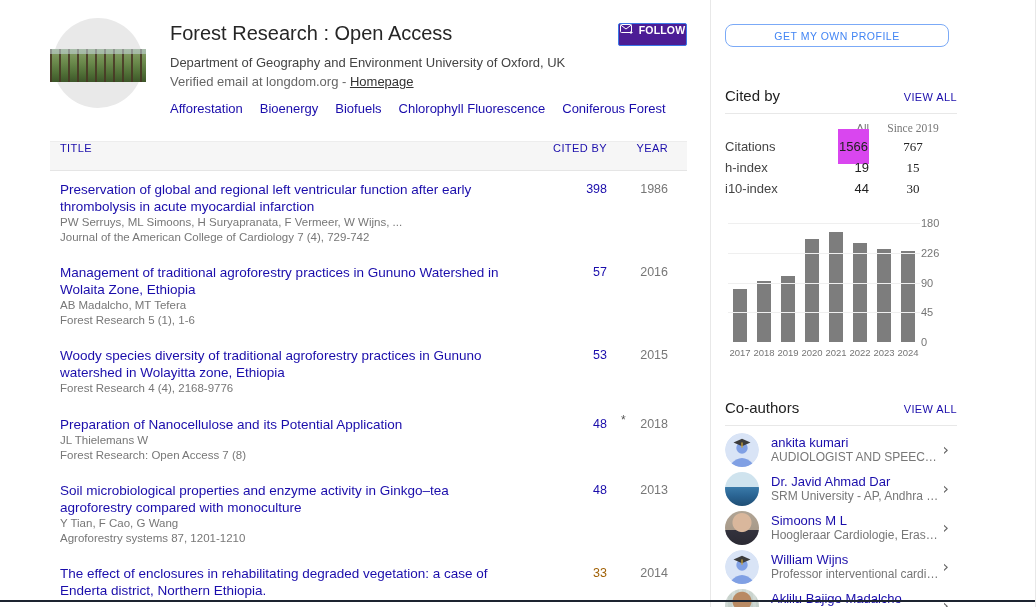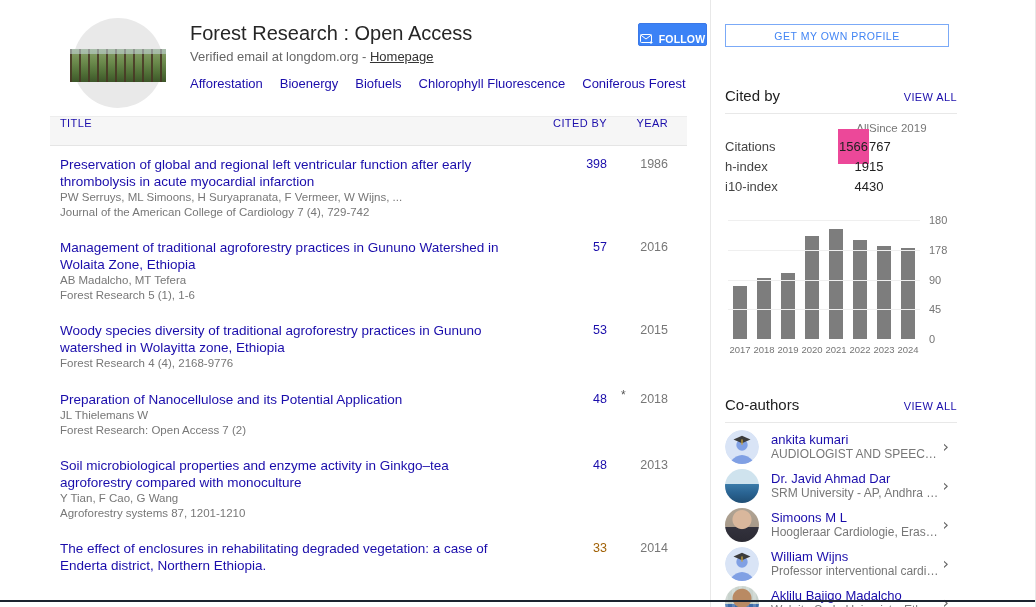--- a/index.html
+++ b/index.html
@@ -3,40 +3,40 @@
 <meta charset="utf-8">
 <style>
   * { margin:0; padding:0; box-sizing:border-box; }
   body { background:#fff; font-family:"Liberation Sans", sans-serif; }
   .page { position:relative; width:1036px; height:607px; background:#fff; overflow:hidden;
           border-right:1px solid #e8e8e8; }
   a { text-decoration:none; cursor:pointer; }
 
   
   .main { position:absolute; left:0; top:0; width:710px; }
-  .profile-header { position:relative; padding:18px 0 0 56px;margin-left:20px; }
+  .profile-header { position:relative; padding:18px 0 0 56px; }
   .avatar { position:absolute; left:53px; top:18px; width:90px; height:90px; }
   .avatar-circle { width:90px; height:90px; border-radius:50%; background:#e9e9e9; }
   .avatar-photo { position:absolute; left:-3px; right:-3px; top:31px; height:33px;
     background-image:
       linear-gradient(180deg, rgba(196,214,224,0.55) 0 5px, rgba(196,214,224,0) 5px),
       repeating-linear-gradient(90deg, rgba(72,54,36,0.85) 0 2px, rgba(0,0,0,0) 2px 9px),
       linear-gradient(180deg, #8aa06b 0%, #6b8a4c 40%, #4f6e36 75%, #3d5629 100%);
   }
   .profile-info { margin-left:114px; }
   .profile-name { font-size:20px; color:#262626; padding-top:4px; }
   .profile-affiliation { font-size:13px; color:#444; margin-top:10px; }
   .profile-verified { font-size:13px; color:#666; margin-top:4px; }
   .homepage-link { color:#333; text-decoration:underline;text-align:center; }
   .interests { margin-top:12px; display:flex; gap:17px; flex-wrap:wrap; }
   .interest { font-size:13px; color:#1a0dab; }
   .follow-btn { position:absolute; left:618px; top:23px; width:69px; height:23px;
-    background:#3b82f6; color:#fff; border:1px solid #3b78e7; border-radius:2px;
+    background:#4c1d95; color:#fff; border:1px solid #3b78e7; border-radius:2px;
     font-size:10.5px; font-weight:bold; font-family:"Liberation Sans",sans-serif;
-    display:flex; align-items:flex-end; justify-content:center; gap:5px; cursor:pointer; letter-spacing:0.2px; }
+    display:flex; align-items:flex-start; justify-content:center; gap:5px; cursor:pointer; letter-spacing:0.2px; }
 
   
   .pub-table { margin:25px 0 0 50px; width:637px; }
   .pub-head { display:flex; background:#f6f6f6; border-top:1px solid #ededed;
     border-bottom:1px solid #e5e5e5; height:30px; padding-right:19px;
     font-size:11px; color:#1a0dab; letter-spacing:0.4px; }
   .col-title { flex:1; padding-left:10px; }
   .col-cited { width:97px; text-align:right; }
   .col-year  { width:61px; text-align:right; }
   .pub-row { display:flex; padding:11px 19px 10px 0; }
@@ -46,42 +46,42 @@
   .pub-cited { width:97px; text-align:right; font-size:12.5px; color:#1a0dab; position:relative; }
   .pub-cited .star { position:absolute; left:100%; margin-left:14px; top:-4px; color:#555; font-size:12px; }
   .pub-year { width:61px; text-align:right; font-size:12.5px; color:#777; }
 
   
   .rail { position:absolute; left:710px; top:0; width:326px; height:607px;
     border-left:1px solid #e8e8e8; padding:24px 0 0 14px; }
   .rail-inner { width:232px; }
   .get-profile-btn { width:224px; height:23px; background:#fff; border:1px solid #7baaf7;
     color:#4285f4; font-size:10.5px; letter-spacing:0.5px; font-family:"Liberation Sans",sans-serif;
-    cursor:pointer; border-radius:0; }
+    cursor:pointer; border-radius:8px; }
   .section-head { display:flex; justify-content:space-between; align-items:baseline; }
   .section-title { font-size:15px; color:#222; }
   .view-all { font-size:11px; color:#1a0dab; letter-spacing:0.4px; }
   .rail hr { border:none; border-top:1px solid #e8e8e8; margin:9px 0 0 0; }
 
   .cited-head-row { display:flex; margin-top:8px; font-size:11.5px; color:#777; }
   .stat-row { display:flex; margin-top:5px; font-size:13px; }
   .stat-label { flex:1; color:#444; }
   .cell-all { width:70px; text-align:right; color:#222; }
-  .cell-since { width:88px; text-align:left; color:#222; }
-  .hl { background:#ec4899; padding:10px 1px; }
+  .cell-since { width:88px; text-align:center; color:#222;font-family:Liberation Serif, serif; }
+  .hl { background:#d946ef; padding:10px 1px; }
 
   
   .chart { position:relative; height:148px; margin-top:26px; }
   .plot { position:absolute; left:3px; top:0; width:192px; height:119px; }
   .gridline { position:absolute; left:0; right:0; height:1px; background:#efefef; }
   .bars { position:absolute; left:0; bottom:0; width:192px; height:119px;
     display:flex; align-items:flex-end; }
   .bar-slot { width:24px; display:flex; justify-content:center; }
   .bar { width:14px; background:#7d7d7d; }
-  .ytick { position:absolute; left:204px; font-size:11px; color:#757575; }
+  .ytick { position:absolute; left:196px; font-size:11px; color:#757575; }
   .xlabels { position:absolute; left:3px; top:124px; width:192px; display:flex; }
   .xlabel { width:24px; text-align:center; font-size:9.5px; color:#757575; }
 
   
   .coauthors { margin-top:28px; }
   .coauthor-item { display:flex; align-items:center; height:39px; cursor:pointer; }
   .co-avatar { width:34px; height:34px; border-radius:50%; overflow:hidden; flex:none; }
   .co-avatar svg { display:block; }
   .co-avatar.photo-landscape { background:
       linear-gradient(180deg, #cfe3ee 0%, #cfe3ee 45%, #3a7aa8 45%, #2a6493 70%, #1f4e74 100%); }
@@ -108,20 +108,21 @@
 <div class="page">
 
   <div class="main">
     <div class="profile-header">
       <div class="avatar">
         <div class="avatar-circle"></div>
         <div class="avatar-photo"></div>
       </div>
       <div class="profile-info">
         <div class="profile-name">Forest Research : Open Access</div>
+        <div class="profile-affiliation">Department of Geography and Environment University of Oxford, UK</div>
         <div class="profile-verified"><span>Verified email at longdom.org - </span><a class="homepage-link">Homepage</a></div>
         <div class="interests" id="interests">
             <a class="interest">Afforestation</a>
             <a class="interest">Bioenergy</a>
             <a class="interest">Biofuels</a>
             <a class="interest">Chlorophyll Fluorescence</a>
             <a class="interest">Coniferous Forest</a>
           </div>
       </div>
       <button class="follow-btn">
@@ -166,21 +167,21 @@
               <a class="pub-title">Woody species diversity of traditional agroforestry practices in Gununo watershed in Wolayitta zone, Ethiopia</a>
               <div class="pub-venue">Forest Research 4 (4), 2168-9776</div>
             </div>
             <div class="pub-cited"><a style="color: rgb(26, 13, 171);">53</a></div>
             <div class="pub-year">2015</div>
           </div>
           <div class="pub-row">
             <div class="pub-main">
               <a class="pub-title">Preparation of Nanocellulose and its Potential Application</a>
               <div class="pub-authors">JL Thielemans W</div>
-              <div class="pub-venue">Forest Research: Open Access 7 (2)</div>
+              <div class="pub-venue">Forest Research: Open Access 7 (8)</div>
             </div>
             <div class="pub-cited"><a style="color: rgb(26, 13, 171);">48</a><span class="star">*</span></div>
             <div class="pub-year">2018</div>
           </div>
           <div class="pub-row">
             <div class="pub-main">
               <a class="pub-title">Soil microbiological properties and enzyme activity in Ginkgo–tea agroforestry compared with monoculture</a>
               <div class="pub-authors">Y Tian, F Cao, G Wang</div>
               <div class="pub-venue">Agroforestry systems 87, 1201-1210</div>
             </div>
@@ -268,21 +269,21 @@
               <div class="xlabel">2017</div>
               <div class="xlabel">2018</div>
               <div class="xlabel">2019</div>
               <div class="xlabel">2020</div>
               <div class="xlabel">2021</div>
               <div class="xlabel">2022</div>
               <div class="xlabel">2023</div>
               <div class="xlabel">2024</div>
             </div>
         <div class="ytick" style="top: -6px;">180</div>
-            <div class="ytick" style="top: 23.75px;">178</div>
+            <div class="ytick" style="top: 23.75px;">226</div>
             <div class="ytick" style="top: 53.5px;">90</div>
             <div class="ytick" style="top: 83.25px;">45</div>
             <div class="ytick" style="top: 113px;">0</div>
           </div>
       </div>
 
       <div class="coauthors">
         <div class="section-head">
           <span class="section-title">Co-authors</span>
           <a class="view-all">VIEW ALL</a>

